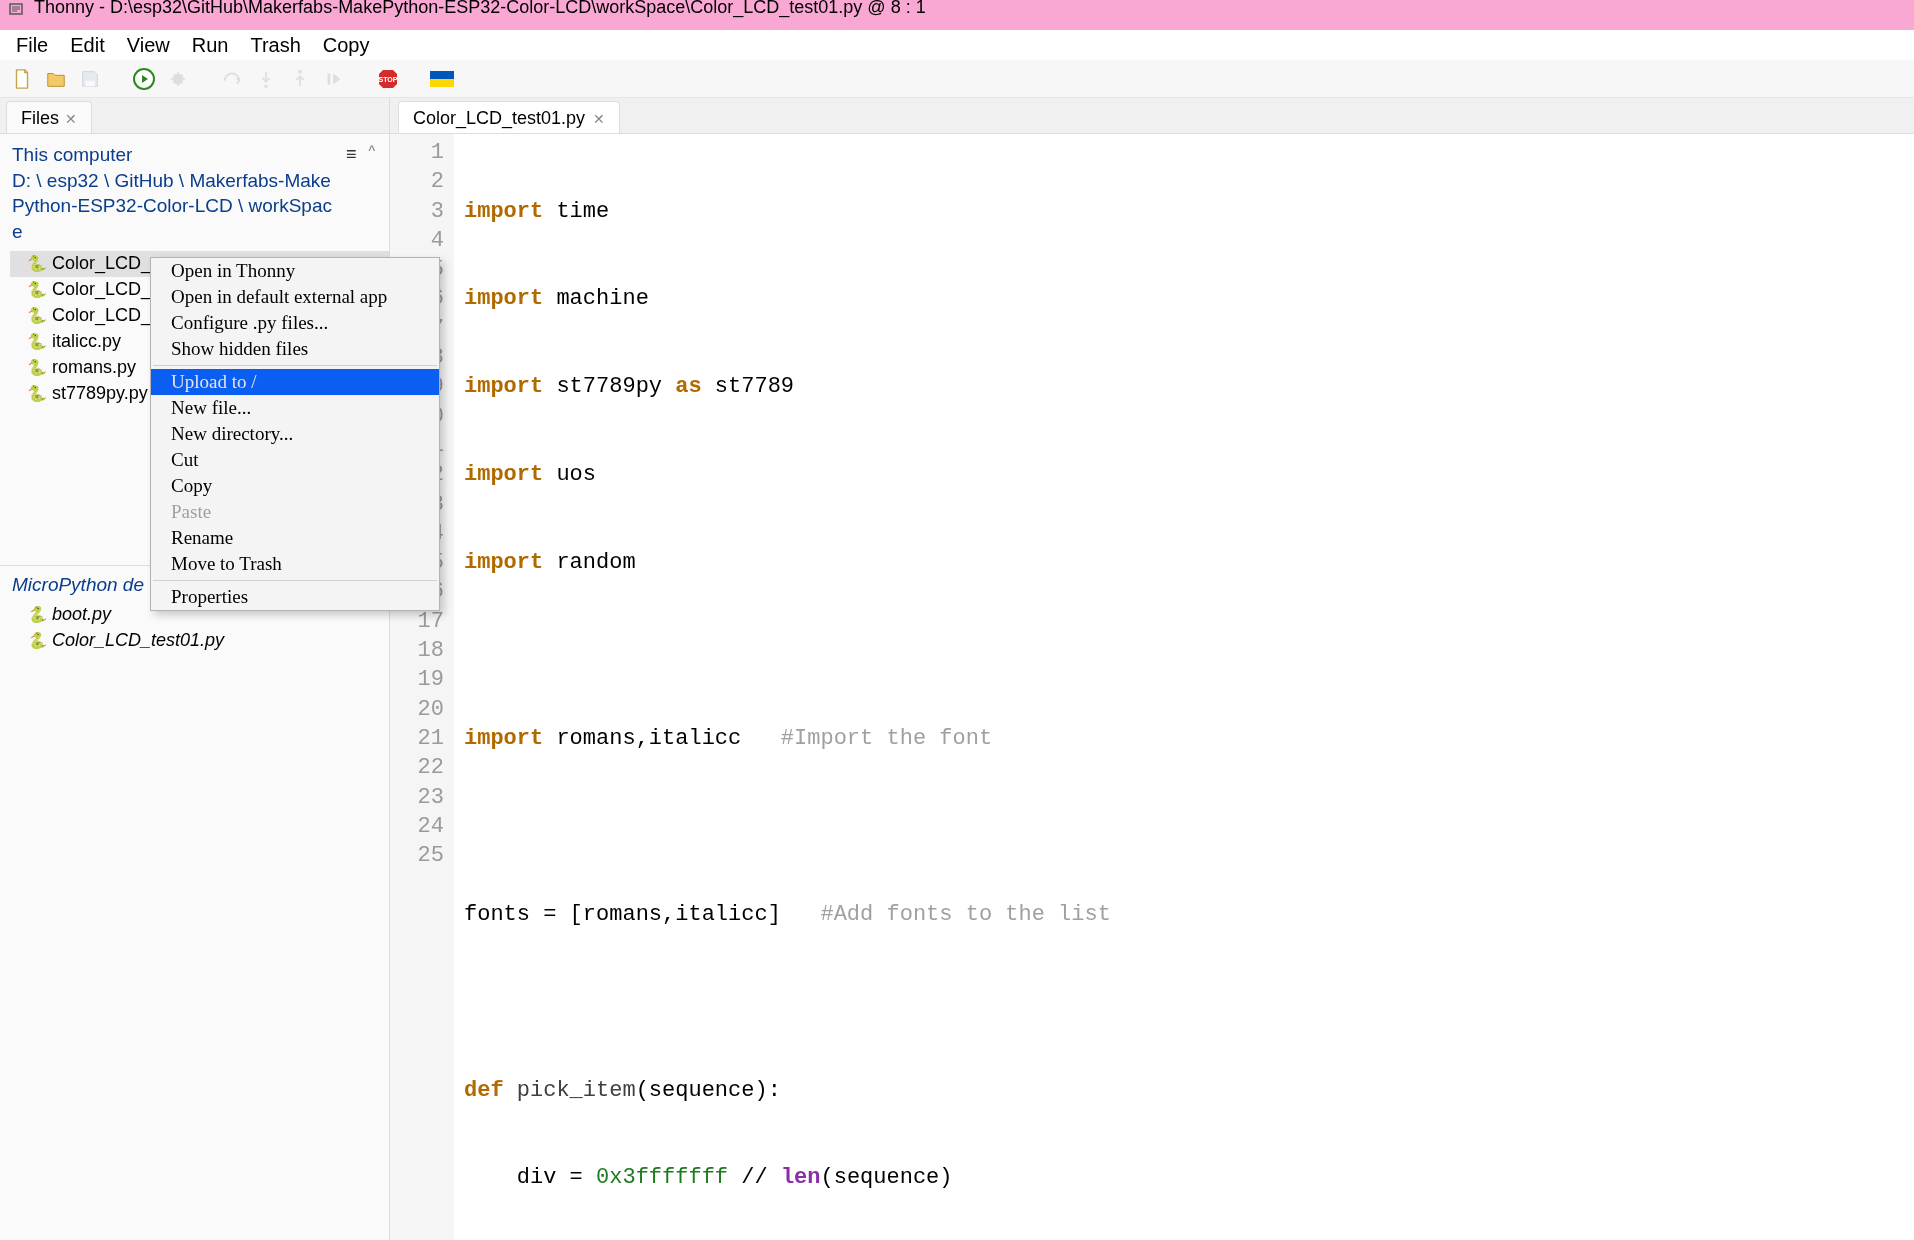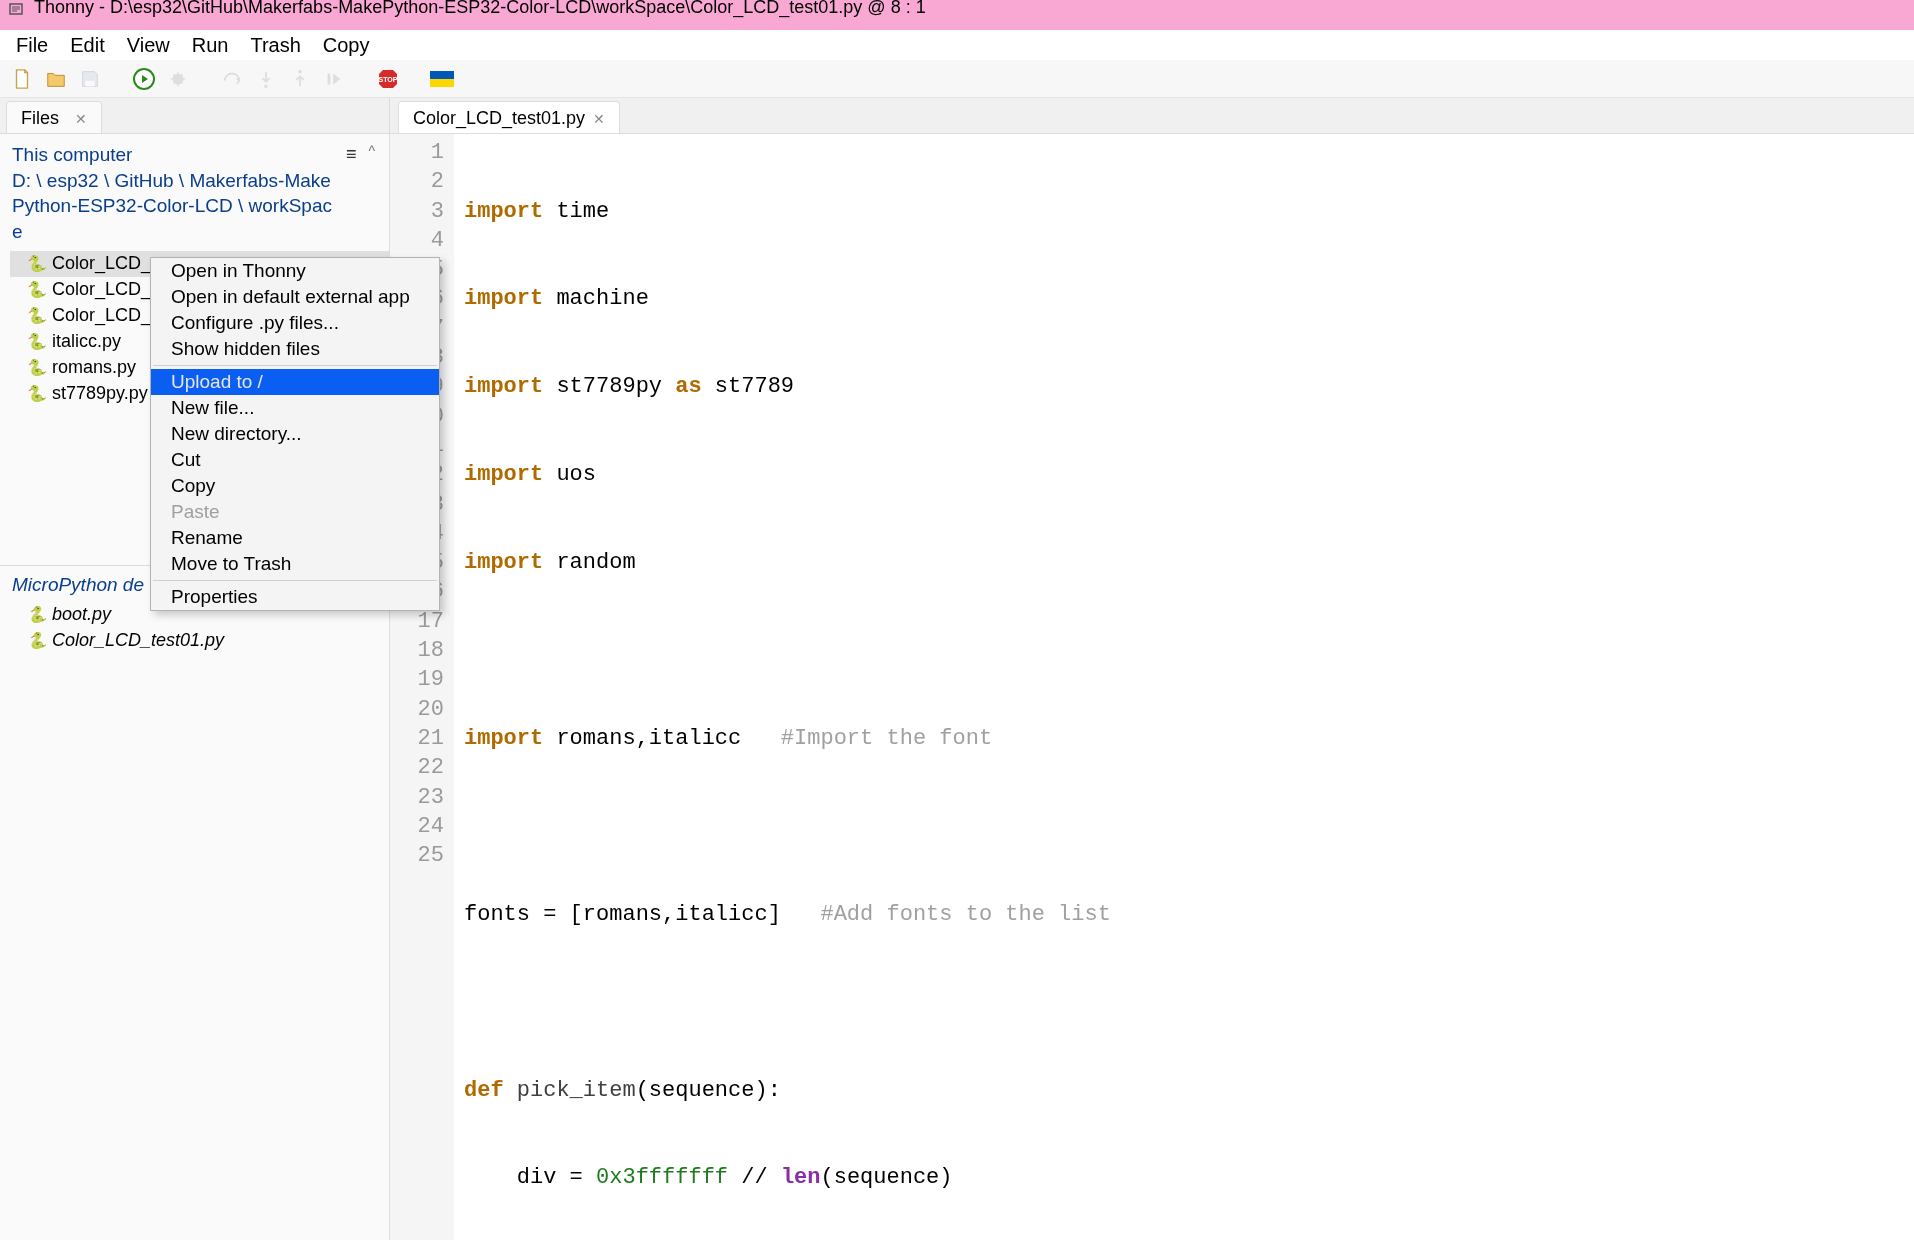--- a/index.html
+++ b/index.html
@@ -78,21 +78,21 @@
     }
     .pane-tab {
       padding: 6px 14px 4px 14px;
       background: #fafafa;
       border: 1px solid #ddd;
       border-bottom: none;
       border-radius: 4px 4px 0 0;
       font-size: 18px;
       display: flex;
       align-items: center;
-      gap: 16px;
+      gap: 6px;
     }
     .pane-tab .close-x { color:#888;font-size:14px;cursor:pointer; }
     .files-content {
       flex: 1;
       overflow: auto;
       position: relative;
     }
     .files-header {
       padding: 8px 10px 4px 12px;
       font-size: 19px;
@@ -191,20 +191,21 @@
       border: 1px solid #b3b3b3;
       box-shadow: 4px 4px 8px rgba(0,0,0,0.2);
       font-size: 19px;
       z-index: 1000;
     }
     .ctx-item {
       padding: 2px 20px;
       height: 26px;
       display:flex;align-items:center;
       cursor: pointer;
+      font-family: Liberation Serif, serif;
     }
     .ctx-item.highlight { background: #0a5ef2; color: #e5e5e5; }
     .ctx-item.disabled { color: #a0a0a0; cursor: default; text-align: right; }
     .ctx-sep { height:1px; background:#d0d0d0; margin:3px 2px; }
   </style>
 </head>
 <body>
 
 <div class="titlebar">
   <span class="app-icon">

